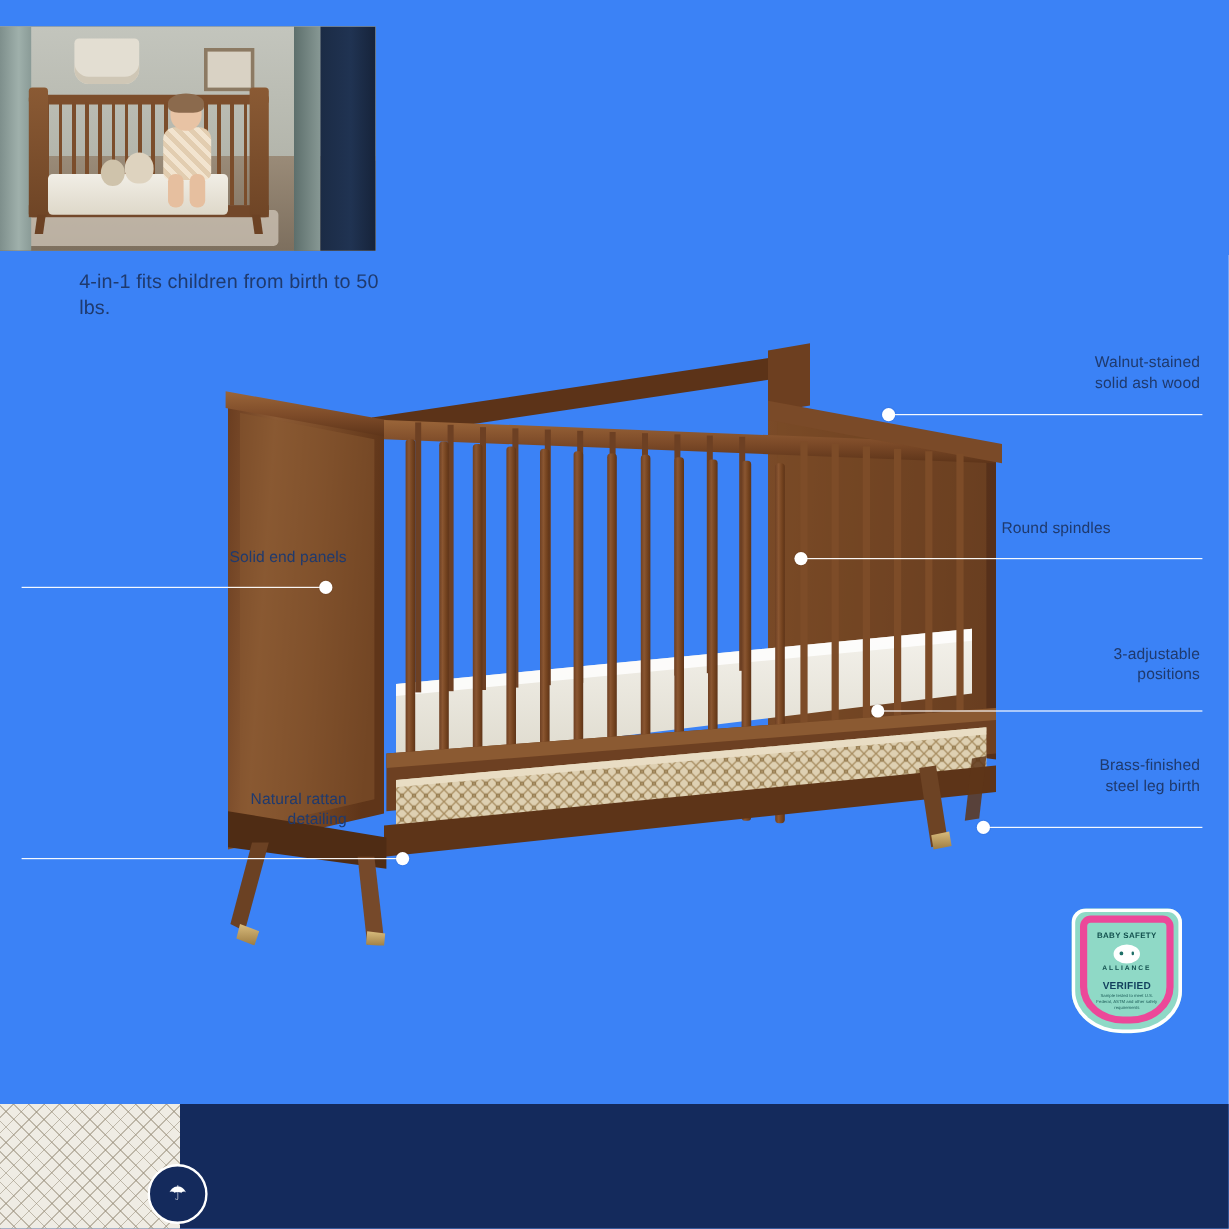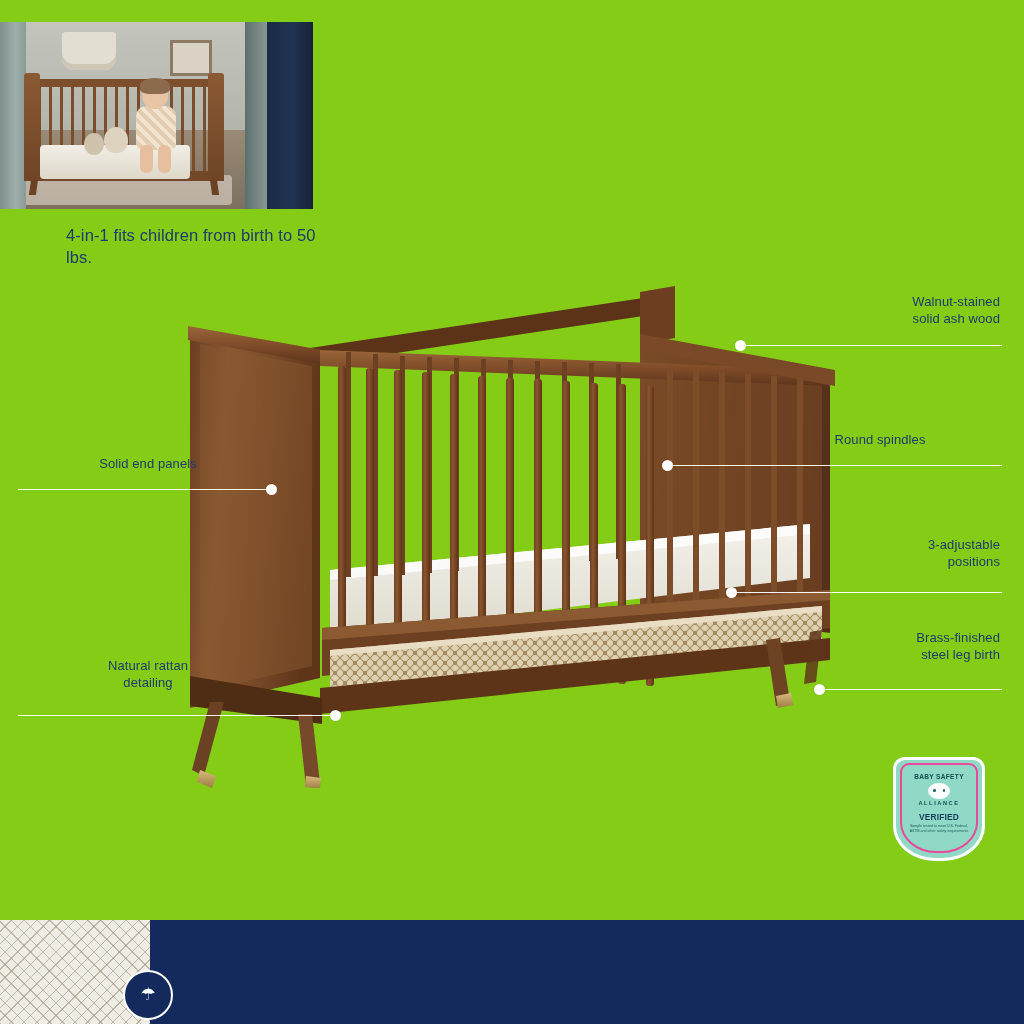--- a/index.html
+++ b/index.html
@@ -10,21 +10,21 @@
     width: 1024px;
     height: 1024px;
     background: #fbfaf7;
     font-family: "Liberation Sans", sans-serif;
     overflow: hidden;
     position: relative;
   }
   .stage {
     position: absolute;
     inset: 0;
-    background: #84cc16;
+    background: #3b82f6;
   }
 
   
   .inset-photo {
     position: absolute;
     left: 0;
     top: 22px;
     width: 313px;
     height: 187px;
     overflow: hidden;
@@ -195,21 +195,21 @@
   
   .callout {
     position: absolute;
     color: #1f3a6e;
     font-size: 13px;
     line-height: 1.3;
     letter-spacing: .1px;
     white-space: pre-line;
   }
   .callout.right { text-align: right; }
-  .callout.left  { text-align: center; }
+  .callout.left  { text-align: right; margin-left: 21px; }
 
   .leader {
     position: absolute;
     height: 1px;
     background: #ffffff;
     opacity: .95;
   }
   .dot {
     position: absolute;
     width: 11px;
@@ -232,21 +232,21 @@
     inset: 0;
     background: #8fd9c6;
     border-radius: 12px 12px 46% 46% / 12px 12px 34% 34%;
     box-shadow: inset 0 0 0 3px #ffffff;
   }
   .badge .inner {
     position: absolute;
     left: 7px; right: 7px; top: 6px; bottom: 8px;
     border-radius: 9px 9px 46% 46% / 9px 9px 34% 34%;
     background: #8fd9c6;
-    border: 2px solid #ec4899;
+    border: 6px solid #ec4899;
     color: #0d4c4a;
     text-align: center;
   }
   .badge .top-text {
     margin-top: 8px;
     font-size: 6.6px;
     font-weight: bold;
     letter-spacing: .3px;
     color: #124f4d;
   }

